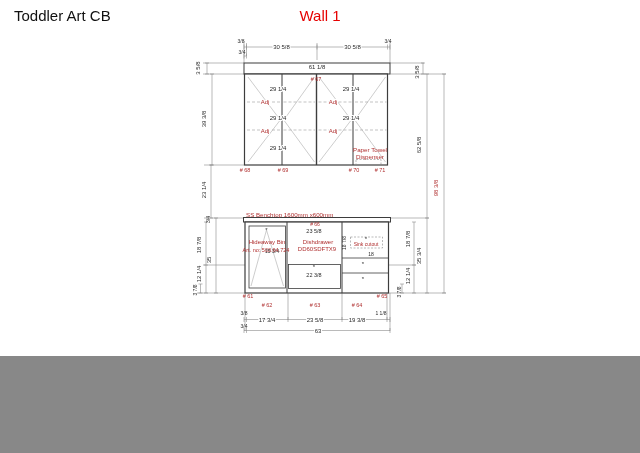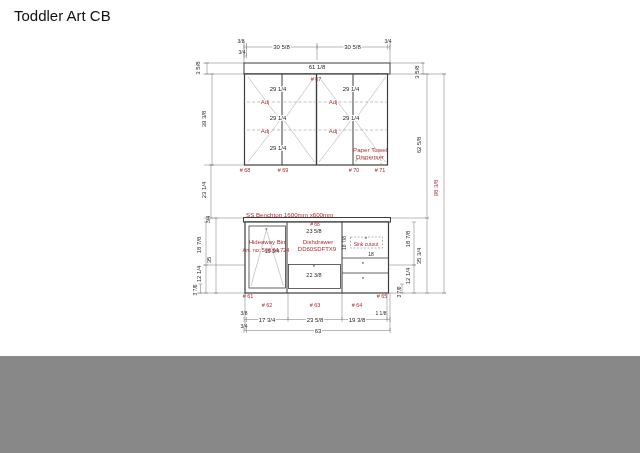--- a/index.html
+++ b/index.html
@@ -29,20 +29,21 @@
   .mval{white-space:pre-line;}
   .date-label{position:absolute;right:10px;top:425px;font-size:7px;color:#222;}
   .disclaimer{position:absolute;left:0;right:0;top:437px;text-align:center;font-size:5.8px;color:#c02020;}
 </style>
 </head>
 <body>
 
 <div class="sheet">
 
   <div class="page-title">Toddler Art CB</div>
+  <div class="wall-title">Wall 1</div>
 
   <svg width="640" height="453" viewBox="0 0 640 453">
 
     <path class="dim" d="
       M244 41V63 M390 41V63 M317 43V60 M246.5 43V56
       M203 63H244 M203 74H244.5 M204 165H244.5 M204 218H243.5 M203 265H245 M197 293H245
       M390 63H424 M390.5 74H446 M390.5 218H429 M388.5 265H416 M388.5 293H446
       M245 293V331 M288 293V320 M342 293V320 M387 293V320 M390 293V331"></path>
 
     <path class="dim" d="

